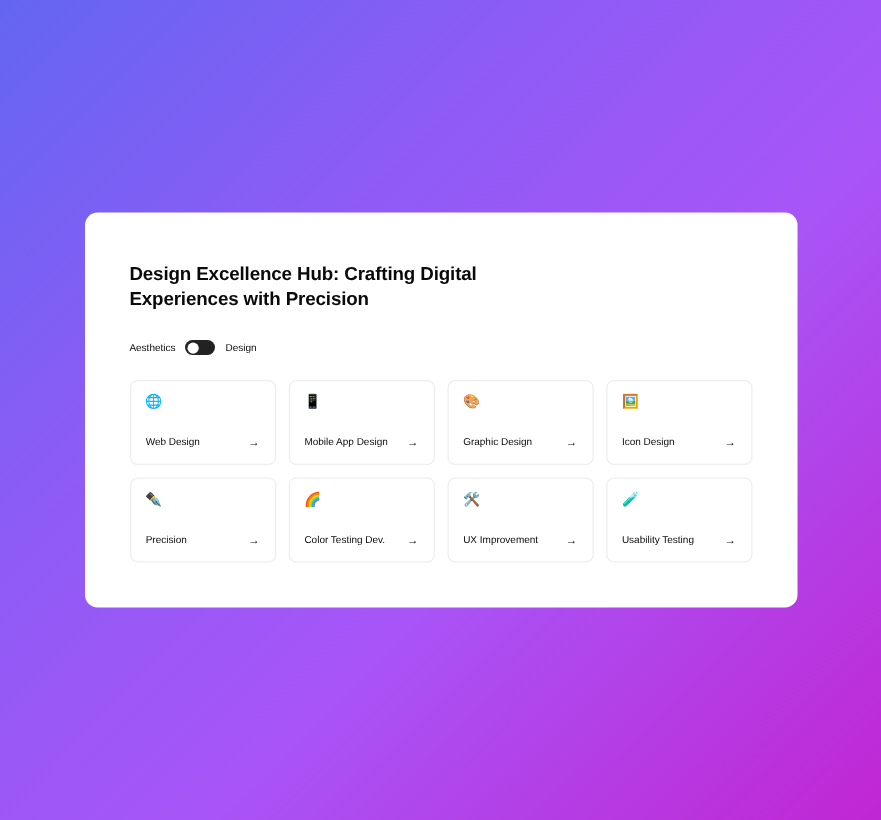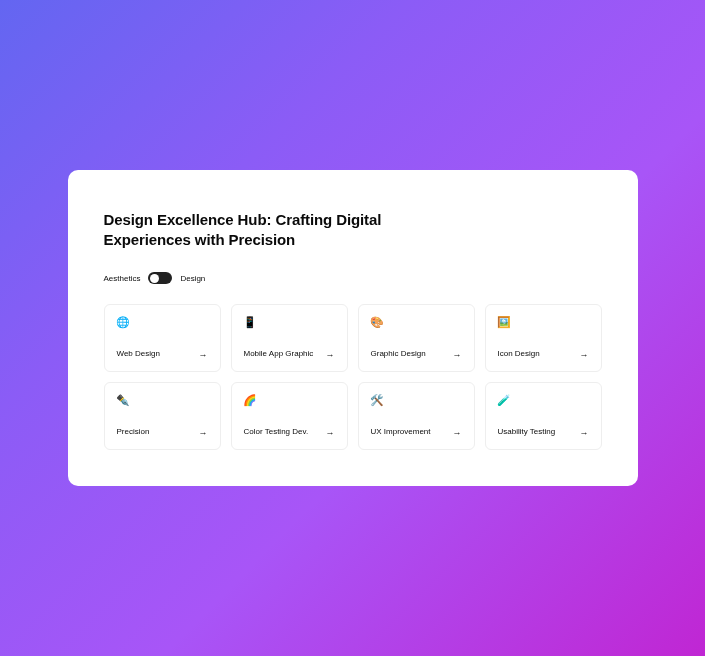--- a/index.html
+++ b/index.html
@@ -111,21 +111,21 @@
     <div class="tile">
       <span class="tile-icon">🌐</span>
       <div class="tile-footer">
         <span class="tile-label">Web Design</span>
         <span class="arrow">→</span>
       </div>
     </div>
     <div class="tile">
       <span class="tile-icon">📱</span>
       <div class="tile-footer">
-        <span class="tile-label">Mobile App Graphic</span>
+        <span class="tile-label">Mobile App Design</span>
         <span class="arrow">→</span>
       </div>
     </div>
     <div class="tile">
       <span class="tile-icon">🎨</span>
       <div class="tile-footer">
         <span class="tile-label">Graphic Design</span>
         <span class="arrow">→</span>
       </div>
     </div>

